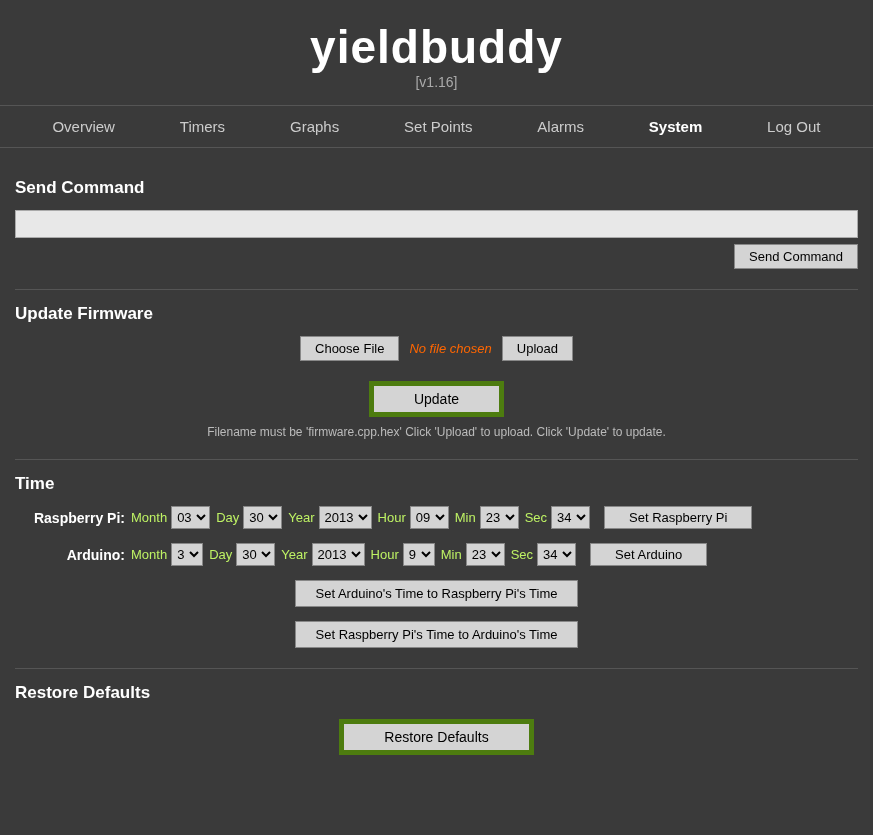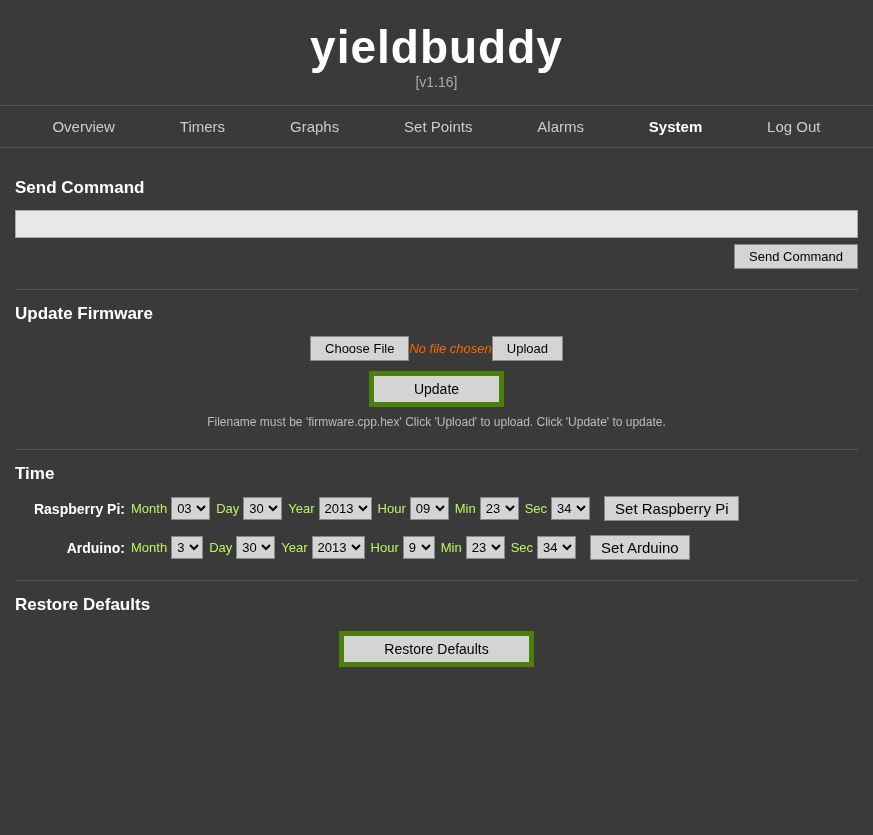--- a/index.html
+++ b/index.html
@@ -82,21 +82,22 @@
       font-size: 13px;
       cursor: pointer;
     }
     .firmware-section {
       margin-bottom: 20px;
     }
     .firmware-row {
       display: flex;
       align-items: center;
       justify-content: center;
-      margin-bottom: 10px;
+      gap: 10px;
+      margin-bottom: 20px;
     }
     .file-label {
       color: #ff6600;
       font-size: 13px;
       font-style: italic;
     }
     .update-row {
       display: flex;
       justify-content: center;
       margin-bottom: 8px;
@@ -144,22 +145,22 @@
       border: 1px solid #888;
       color: #000;
       font-size: 13px;
       padding: 2px 1px;
       cursor: pointer;
     }
     .set-btn {
       background-color: #d4d4d4;
       border: 1px solid #888;
       color: #000;
-      padding: 3px 10px;
-      font-size: 15px;
+      padding: 3px 24px;
+      font-size: 13px;
       cursor: pointer;
       margin-left: 8px;
     }
     .sync-row {
       display: flex;
       flex-direction: column;
       align-items: center;
       gap: 14px;
       margin: 14px 0 20px 0;
     }
@@ -312,20 +313,24 @@
       </span>
       <span class="time-field">
         <label>Sec</label>
         <select>
           <option selected="">34</option>
         </select>
       </span>
       <button class="set-btn">Set Arduino</button>
     </div>
 
+    <div class="sync-row">
+      <button class="sync-btn">Set Arduino's Time to Raspberry Pi's Time</button>
+      <button class="sync-btn">Set Raspberry Pi's Time to Arduino's Time</button>
+    </div>
   </div>
 
   <hr class="divider">
 
   <div class="restore-section">
     <div class="section-title">Restore Defaults</div>
     <div class="restore-row">
       <button class="update-btn">Restore Defaults</button>
     </div>
   </div>

